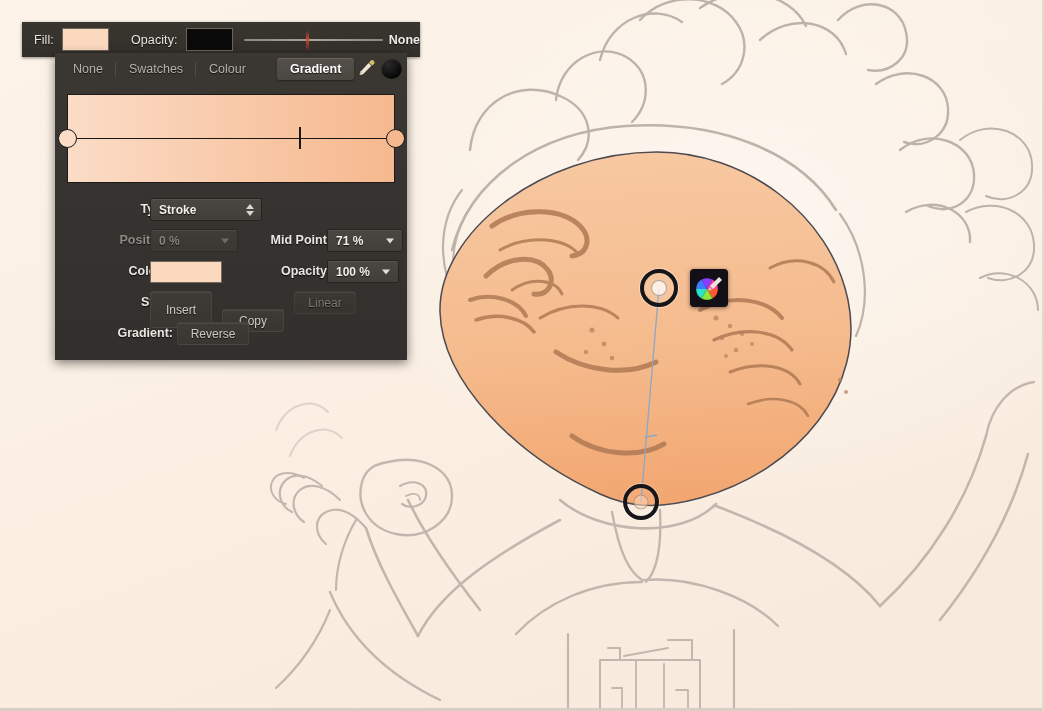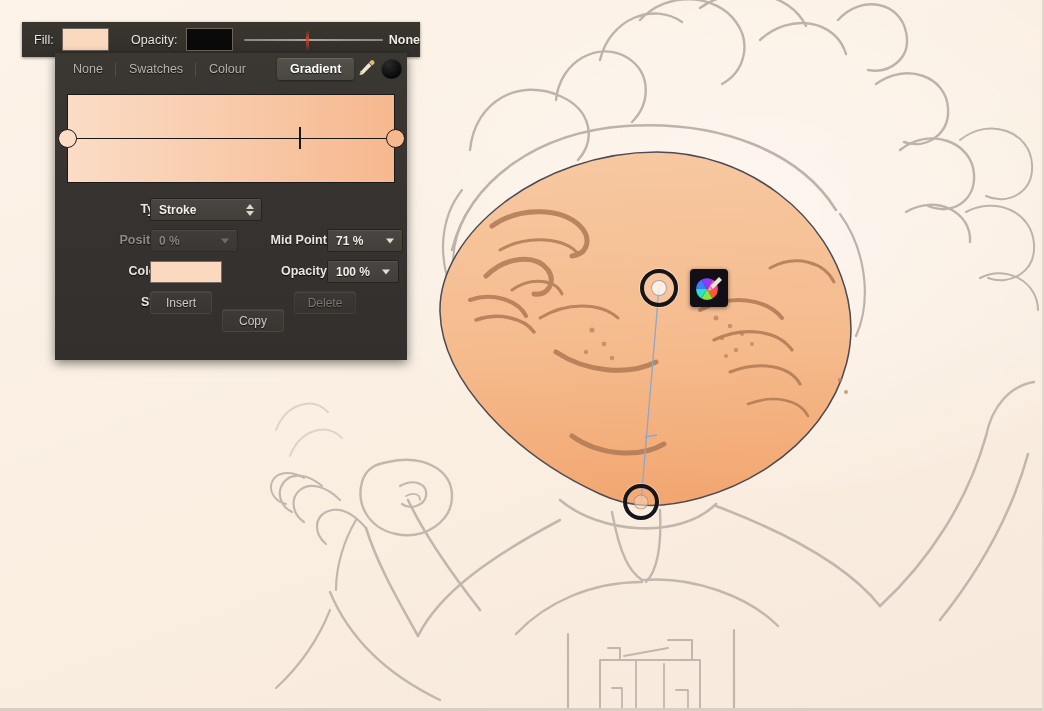--- a/index.html
+++ b/index.html
@@ -607,22 +607,26 @@
 
         <span class="flabel" style="left:180px; width:96px;">Opacity:</span>
         <span class="field" style="left:272px; top:2px; width:72px; height:23px;">
           <span>100 %</span>
           <span class="caret"></span>
         </span>
       </div>
 
       <div class="row">
         <span class="flabel" style="left:40px; width:78px;">Stop:</span>
-        <span class="btn ghost" style="left:95px; top:2px; width:62px; height:23px;">Insert</span>
+        <span class="btn ghost" style="left:95px; top:2px; width:62px; height:37px;">Insert</span>
         <span class="btn ghost" style="left:167px; top:20px; width:62px; height:23px;">Copy</span>
-        <span class="btn disabled" style="left:239px; top:2px; width:62px; height:23px;">Delete</span>
+        <span class="btn disabled" style="left:239px; top:2px; width:62px; height:23px;">Linear</span>
       </div>
 
+      <div class="row">
+        <span class="flabel" style="left:20px; width:98px;">Gradient:</span>
+        <span class="btn ghost" style="left:122px; top:2px; width:72px; height:23px;">Reverse</span>
+      </div>
 
     </div>
   </div>
 
 </div>
 
 </body></html>

